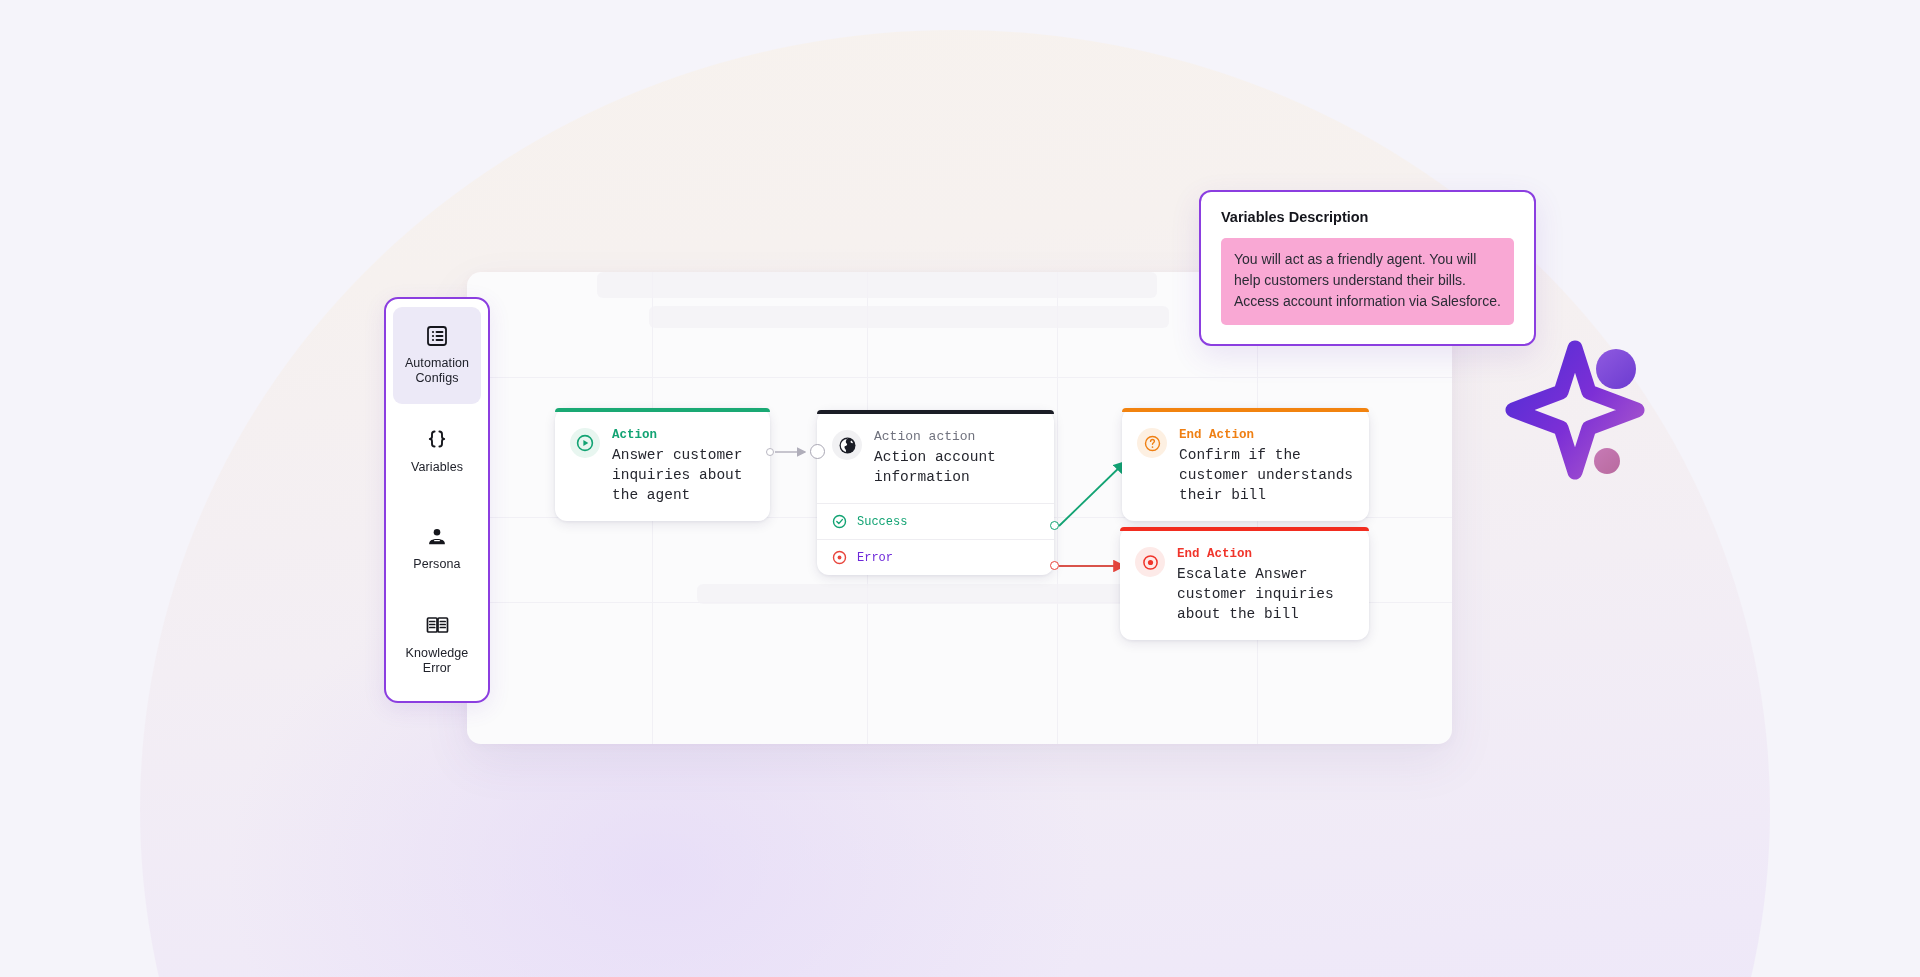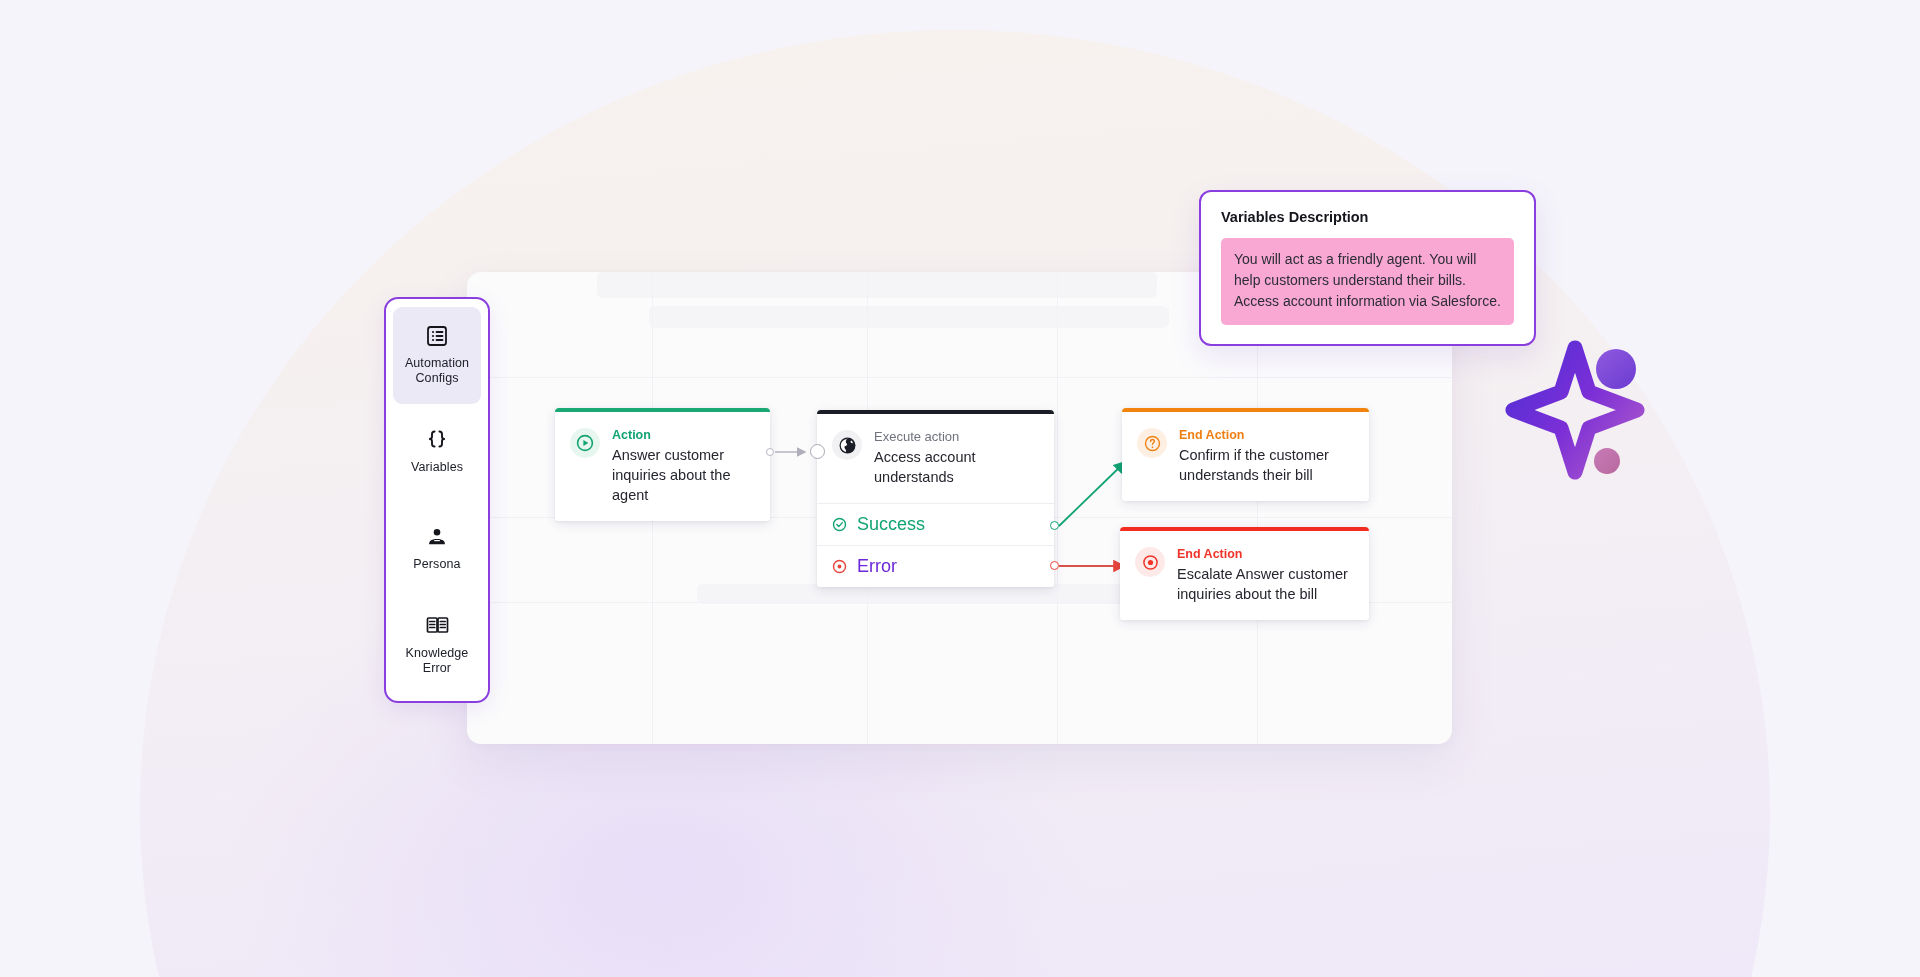--- a/index.html
+++ b/index.html
@@ -127,24 +127,25 @@
     line-height: 15px;
     color: #20222b;
     text-align: center;
     letter-spacing: .1px;
   }
 
   
   .node {
     position: absolute;
     background: #ffffff;
-    border-radius: 3px;
+    border-radius: 12px;
     box-shadow: 0 3px 12px rgba(40,30,80,0.10),
                 0 1px 3px rgba(40,30,80,0.06);
     z-index: 4;
+    font-family: Liberation Mono, monospace;
   }
   .node-bar {
     height: 4px;
     border-radius: 7px 7px 0 0;
   }
   .node-body {
     display: flex;
     align-items: flex-start;
     gap: 12px;
     padding: 14px 14px 16px 15px;
@@ -170,21 +171,21 @@
     color: #25262e;
   }
 
   
   .out-row {
     display: flex;
     align-items: center;
     gap: 10px;
     padding: 10px 14px 10px 15px;
     border-top: 1px solid #eeedf1;
-    font-size: 18px;
+    font-size: 12px;
   }
   .out-row svg { display: block; }
 
   
   .handle {
     position: absolute;
     border-radius: 50%;
     background: #ffffff;
     z-index: 5;
   }
@@ -366,22 +367,22 @@
     <div class="node-bar" style="background:#1b1d26;"></div>
     <div class="node-body">
       <span class="node-badge" style="background:#f1f1f3;">
         <svg width="21" height="21" viewBox="0 0 21 21">
           <circle cx="10.5" cy="10.5" r="8" fill="#1b1d26"></circle>
           <path d="M10.5 3.2c-1.2 1.4-1.9 3-1.6 4.3.2 1 1.4 1.2 1.2 2.2-.2 1-1.6.8-2.3 1.6-.6.7-.3 1.9.4 2.6.8.8 1.1 2 .6 3.1-2.9-.8-5-3.4-5-6.5 0-3.6 2.9-6.6 6.5-6.6 .1 0 .2 0 .2 0z" fill="#ffffff"></path>
           <path d="M14.2 5.6c.8.6 1.5 1.5 1.8 2.5-.9.2-1.6-.2-2.2-.7-.5-.5-.2-1.3.4-1.8z" fill="#ffffff"></path>
         </svg>
       </span>
       <div class="node-text">
-        <div class="node-kind" style="color:#70727e; font-weight:normal; font-size:13px;">Execute action</div>
-        <div class="node-title">Access account understands</div>
+        <div class="node-kind" style="color:#70727e; font-weight:normal; font-size:13px;">Action action</div>
+        <div class="node-title">Action account information</div>
       </div>
     </div>
 
     <div class="out-row">
       <span>
         <svg width="15" height="15" viewBox="0 0 15 15" fill="none" stroke="#12a373" stroke-width="1.4">
           <circle cx="7.5" cy="7.5" r="6"></circle>
           <path d="M4.8 7.6 L6.8 9.6 L10.3 5.6" stroke-linecap="round" stroke-linejoin="round"></path>
         </svg>
       </span>

